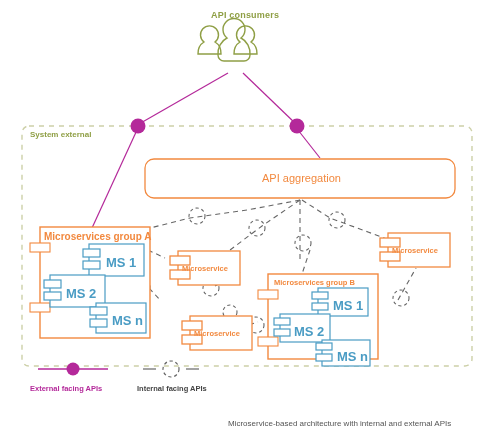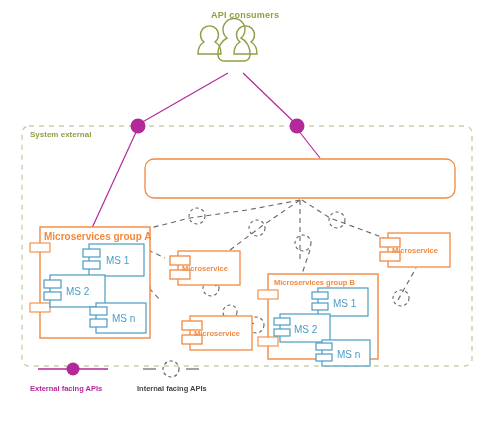--- a/index.html
+++ b/index.html
@@ -6,21 +6,21 @@
   body{width:493px;height:446px;position:relative;overflow:hidden;
        font-family:"Liberation Sans",sans-serif;}
   #stage{position:absolute;left:0;top:0;width:493px;height:384px;}
   svg{position:absolute;left:0;top:0;width:493px;height:446px;}
   .lbl{position:absolute;white-space:nowrap;}
   .t-consumers{left:211px;top:10px;font-size:9px;color:#8f9f45;font-weight:700;letter-spacing:.2px;}
   .t-boundary{left:30px;top:130px;font-size:8px;color:#8f9f45;font-weight:700;}
   .t-agg{left:262px;top:172px;font-size:11px;color:#f2893f;}
   .t-grpA{left:44px;top:231px;font-size:10px;color:#f2893f;font-weight:700;}
   .t-grpB{left:274px;top:278px;font-size:7.5px;color:#f2893f;font-weight:700;}
-  .t-ms{font-size:10px;color:#4a9cc4;font-weight:400;}
+  .t-ms{font-size:13px;color:#4a9cc4;font-weight:700;}
   .t-msvc{font-size:7.5px;color:#f2893f;font-weight:700;}
   .t-legend{font-size:7.5px;color:#b4299a;font-weight:700;}
   .t-legend2{font-size:7.5px;color:#444;font-weight:700;}
   .t-cap{left:228px;top:419px;font-size:8px;color:#555;}
 </style>
 </head>
 <body>
 
 <div id="stage">
 
@@ -139,32 +139,34 @@
   </g>
   <g stroke="#666" stroke-width="1.2" fill="none">
     <line x1="143" y1="369" x2="156" y2="369"></line>
     <line x1="186" y1="369" x2="199" y2="369"></line>
     <circle cx="171" cy="369" r="8" stroke-dasharray="3.2,2.8"></circle>
   </g>
 </svg>
 
 <div class="lbl t-consumers">API consumers</div>
 <div class="lbl t-boundary">System external</div>
+<div class="lbl t-agg">API aggregation</div>
 <div class="lbl t-grpA">Microservices group A</div>
 <div class="lbl t-grpB">Microservices group B</div>
 
 <div class="lbl t-ms" style="left:106px;top:255px;">MS 1</div>
 <div class="lbl t-ms" style="left:66px;top:286px;">MS 2</div>
 <div class="lbl t-ms" style="left:112px;top:313px;">MS n</div>
 
 <div class="lbl t-ms" style="left:333px;top:298px;">MS 1</div>
 <div class="lbl t-ms" style="left:294px;top:324px;">MS 2</div>
 <div class="lbl t-ms" style="left:337px;top:349px;">MS n</div>
 
 <div class="lbl t-msvc" style="left:182px;top:264px;">Microservice</div>
 <div class="lbl t-msvc" style="left:194px;top:329px;">Microservice</div>
 <div class="lbl t-msvc" style="left:392px;top:246px;">Microservice</div>
 
 <div class="lbl t-legend" style="left:30px;top:384px;">External facing APIs</div>
 <div class="lbl t-legend2" style="left:137px;top:384px;">Internal facing APIs</div>
 
+<div class="lbl t-cap">Microservice-based architecture with internal and external APIs</div>
 
 </div>
 
 </body></html>

